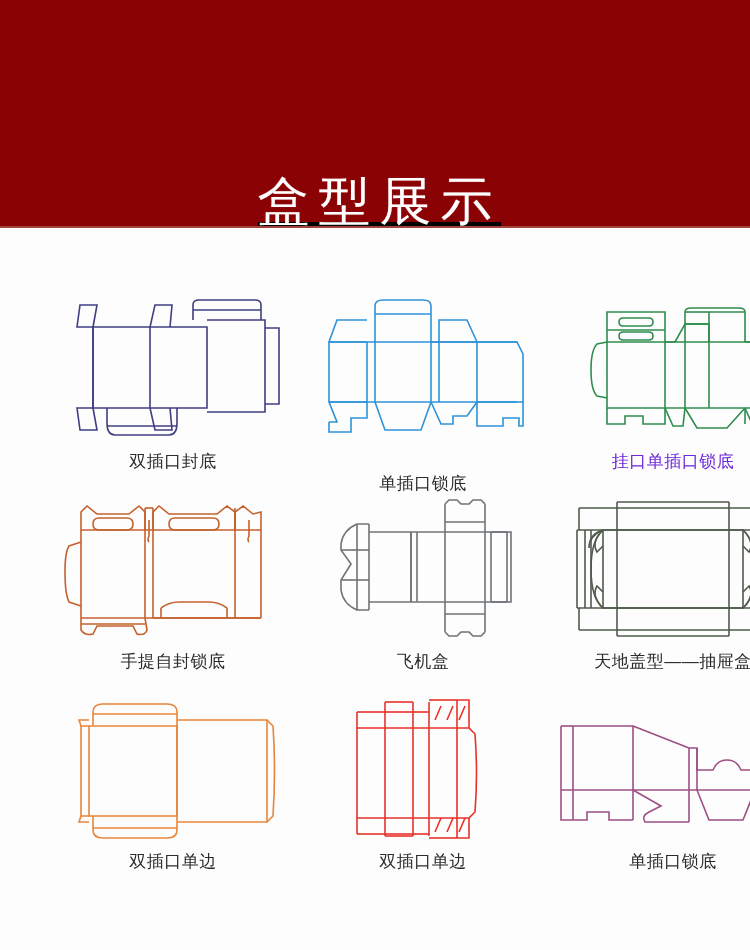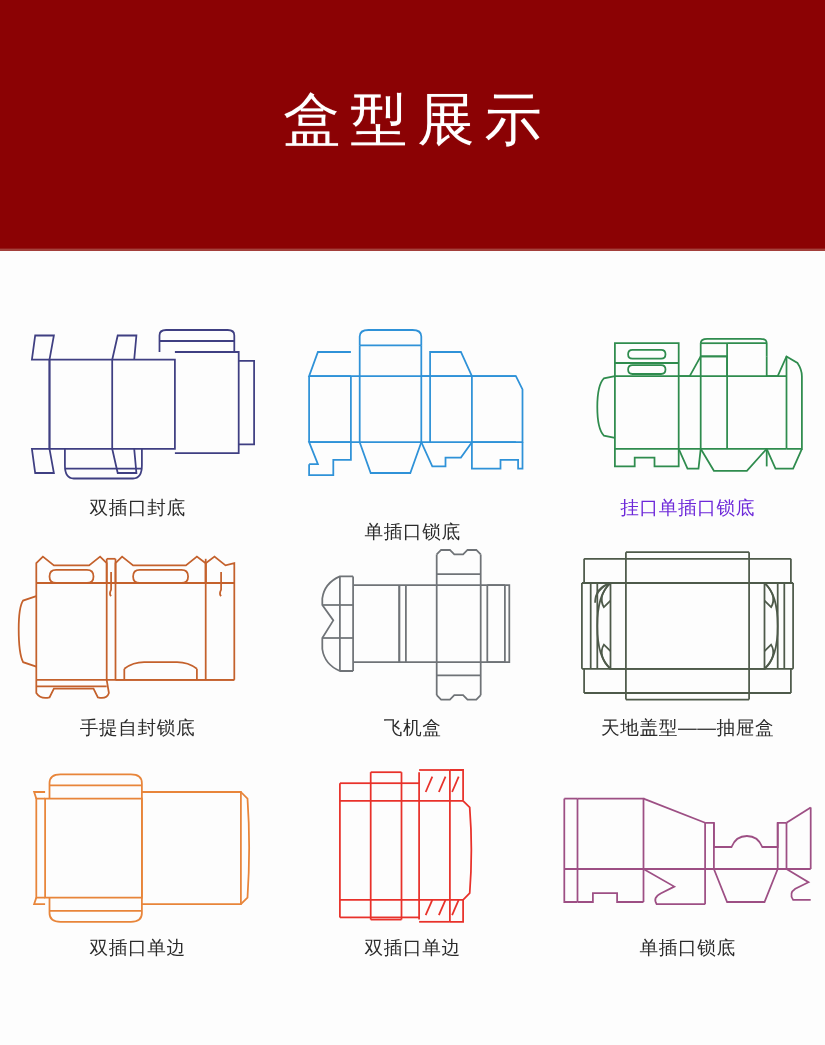--- a/index.html
+++ b/index.html
@@ -21,22 +21,23 @@
   }
 
   
   .banner {
     position: relative;
     width: 750px;
     height: 228px;
     background: #8b0204;
     box-sizing: border-box;
     display: flex;
-    align-items: center;
+    align-items: flex-end;
     justify-content: center;
+    text-decoration: underline;
   }
   .banner-title {
     color: #ffffff;
     font-family: "Liberation Serif", "DejaVu Serif", serif;
     font-size: 52px;
     letter-spacing: 9px;
     font-weight: 400;
     text-indent: 9px;
     line-height: 1;
     margin-top: -8px;
@@ -54,20 +55,21 @@
   
   .gallery {
     position: relative;
     width: 750px;
     padding-top: 62px;
     box-sizing: border-box;
     display: grid;
     grid-template-columns: repeat(3, 250px);
     grid-auto-rows: 200px;
     justify-items: center;
+    padding-left: 48px;
   }
   .cell {
     width: 250px;
     height: 200px;
     display: flex;
     flex-direction: column;
     align-items: center;
     justify-content: flex-start;
     box-sizing: border-box;
   }

